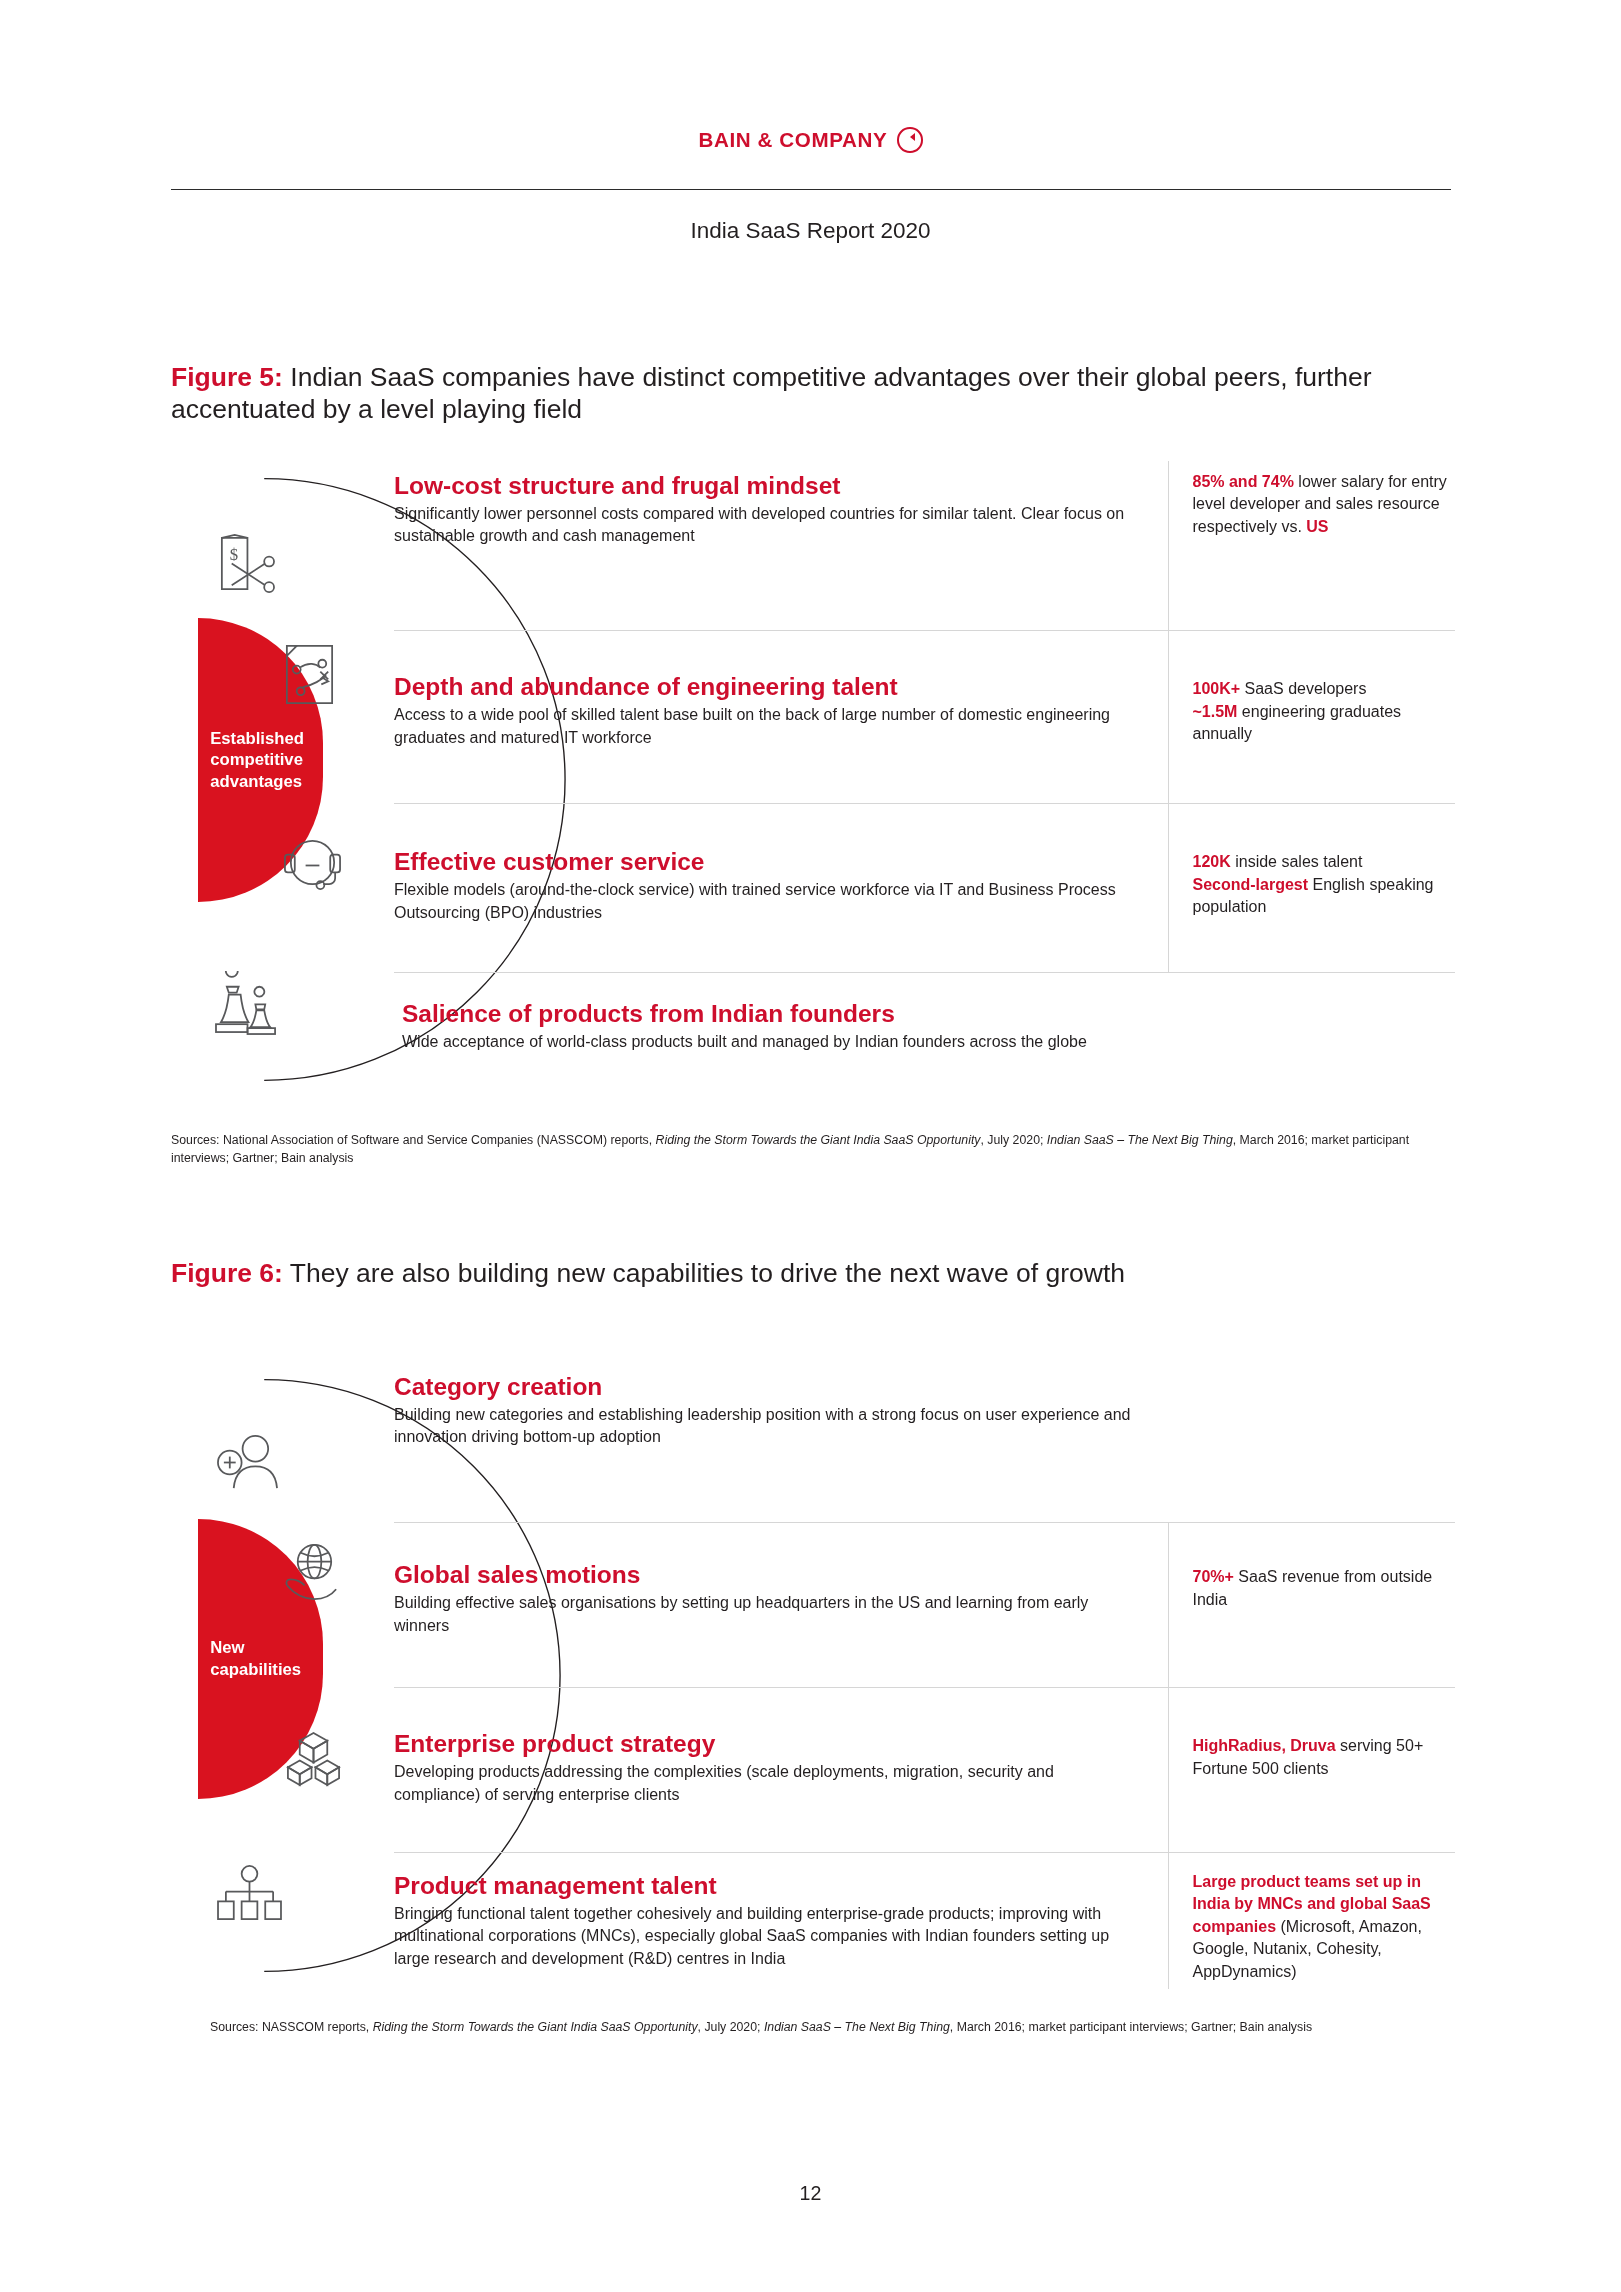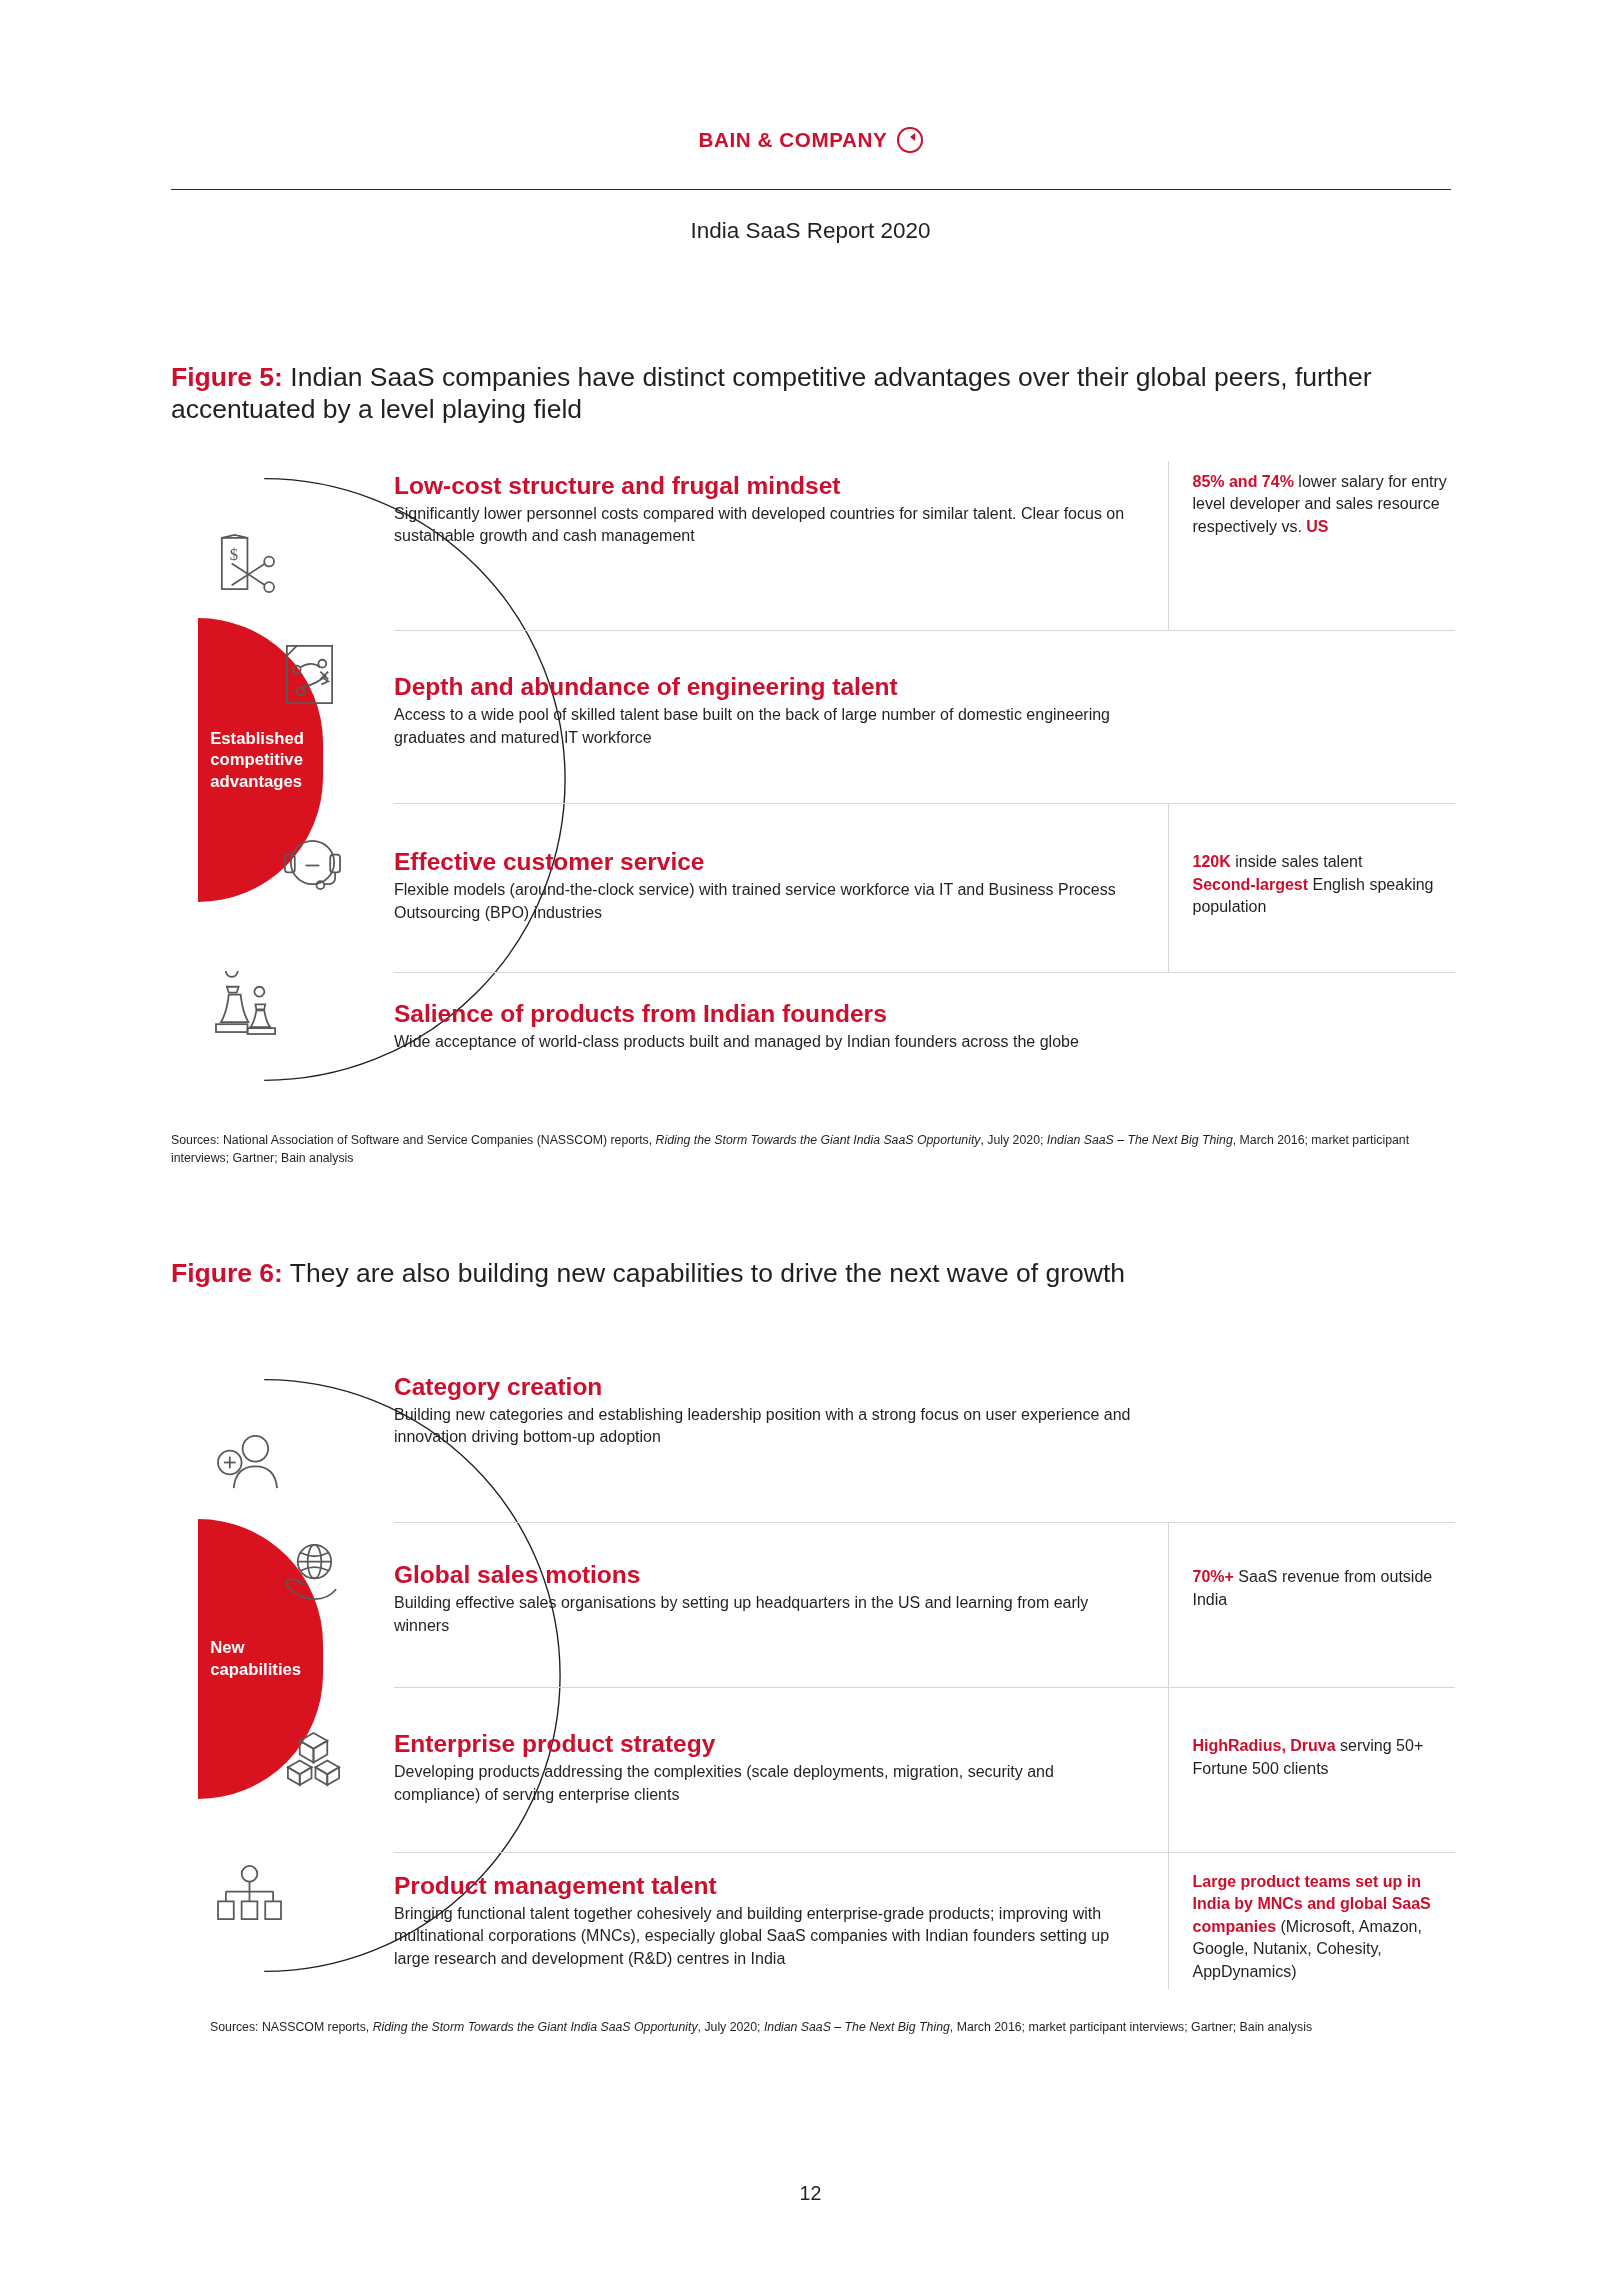--- a/index.html
+++ b/index.html
@@ -173,34 +173,37 @@
         <div class="row-stat">
           <div class="stat"><b>85% and 74%</b><span> lower salary for entry level developer and sales resource respectively vs. </span><b>US</b></div>
         </div>
       </div>
 
       <div class="row" style="height:173px;">
         <div class="row-main" style="padding-top:41px;">
           <div class="row-head">Depth and abundance of engineering talent</div>
           <div class="row-body">Access to a wide pool of skilled talent base built on the back of large number of domestic engineering graduates and matured IT workforce</div>
         </div>
+        <div class="row-stat" style="padding-top:47px;">
+          <div class="stat"><b>100K+</b><span> SaaS developers</span><br><b>~1.5M</b><span> engineering graduates annually</span></div>
+        </div>
       </div>
 
       <div class="row" style="height:169px;">
         <div class="row-main" style="padding-top:43px;">
           <div class="row-head">Effective customer service</div>
           <div class="row-body">Flexible models (around-the-clock service) with trained service workforce via IT and Business Process Outsourcing (BPO) industries</div>
         </div>
         <div class="row-stat" style="padding-top:47px;">
           <div class="stat"><b>120K</b><span> inside sales talent</span><br><b>Second-largest</b><span> English speaking population</span></div>
         </div>
       </div>
 
       <div class="row" style="height:127px;">
-        <div class="row-main" style="padding-top:25.5px;">
+        <div class="row-main" style="padding-top:25.5px;margin-left:8px;">
           <div class="row-head">Salience of products from Indian founders</div>
           <div class="row-body">Wide acceptance of world-class products built and managed by Indian founders across the globe</div>
         </div>
       </div>
 
     </div>
   </div>
 
   <div class="sources" style="top:1132px;">
     <span>Sources: National Association of Software and Service Companies (NASSCOM) reports, </span><i>Riding the Storm Towards the Giant India SaaS Opportunity</i><span>, July 2020; </span><i>Indian SaaS – The Next Big Thing</i><span>, March 2016; market participant interviews; Gartner; Bain analysis</span>

